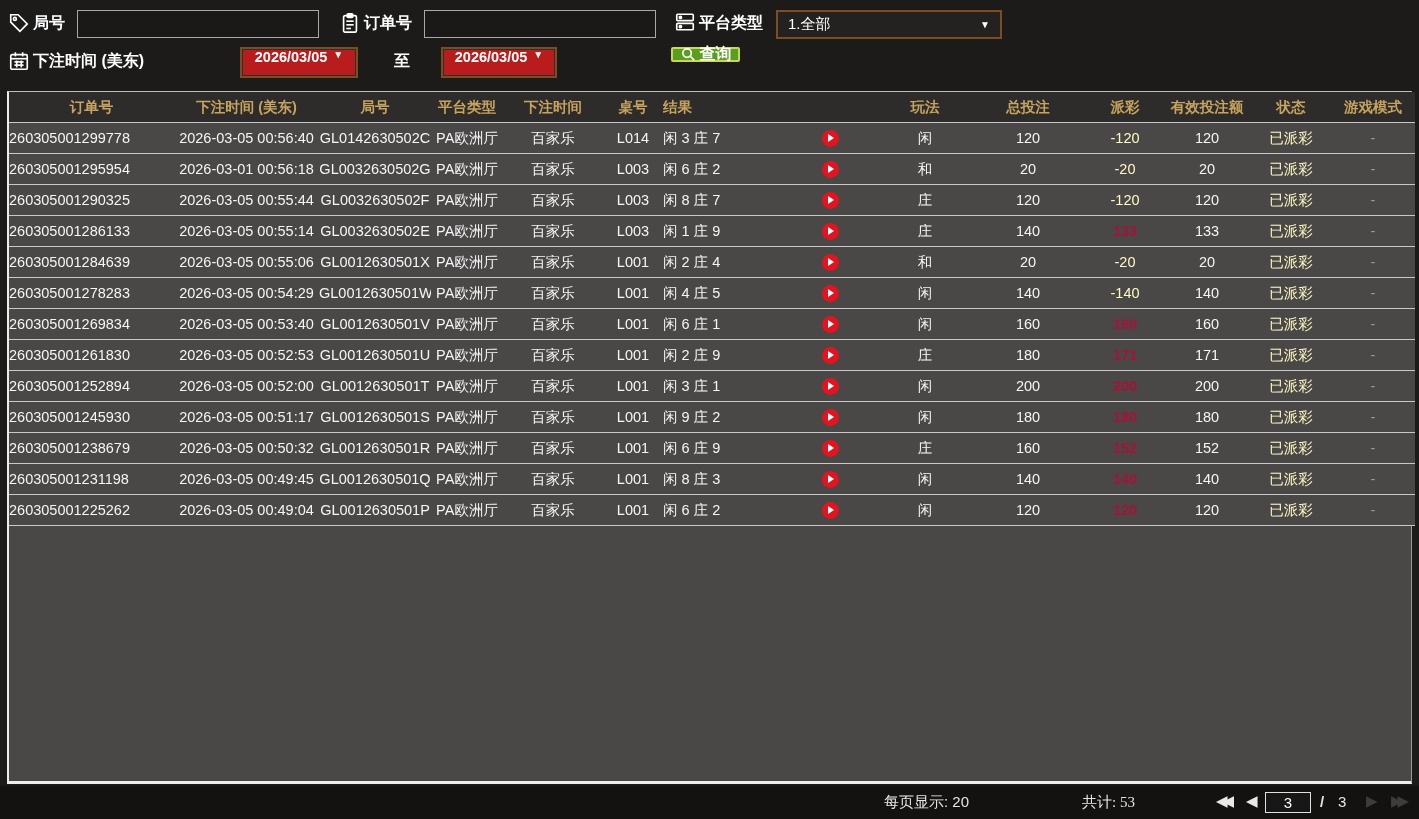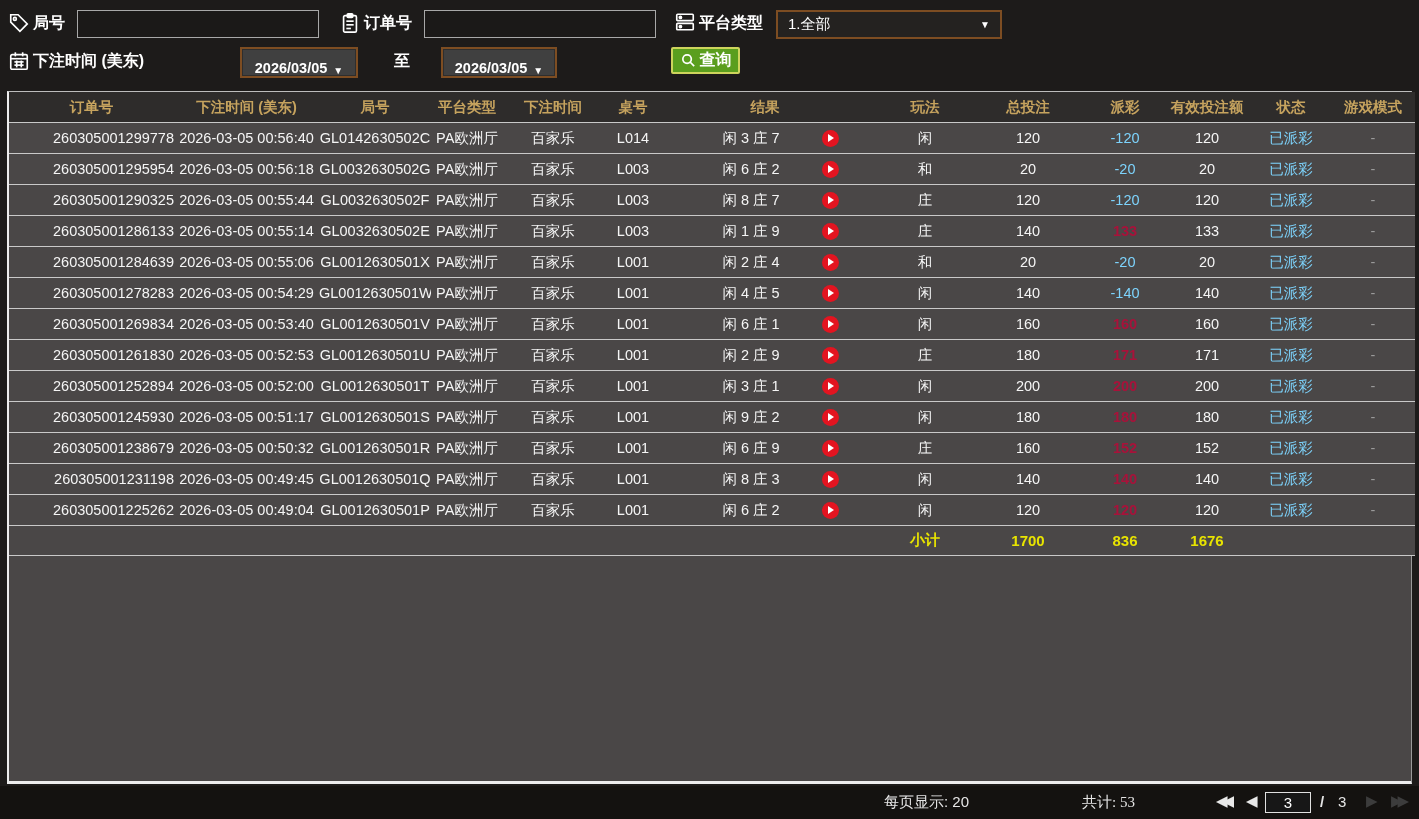--- a/index.html
+++ b/index.html
@@ -10,35 +10,35 @@
     color:#f2f2f2;
     position:relative;
   }
   .flt-label { position:absolute; font-size:16px; font-weight:bold; color:#fff; white-space:nowrap; }
   .flt-icon  { position:absolute; width:22px; height:22px; }
   .txt-input {
     position:absolute; height:28px; background:#1b1918;
     border:1px solid #a8a8a8; color:#eee; font-size:14px; padding:0 6px; outline:none;
   }
   .date-box {
-    position:absolute; height:31px; background:#404040;
+    position:absolute; height:31px; background:#b91c1c;
     border:2px solid #7d4d22; color:#fff; font-weight:bold; font-size:14.5px;
-    display:flex; align-items:flex-end; justify-content:center; gap:6px; cursor:pointer;
+    display:flex; align-items:flex-start; justify-content:center; gap:6px; cursor:pointer;
     box-shadow:inset 0 0 0 1px #2e2e2e;
   }
   .date-box .arr { font-size:10px; color:#fff; }
   .dd-box {
     position:absolute; height:29px; background:#242220;
     border:2px solid #7d4d22; color:#fff; font-size:15px;
     display:flex; align-items:center; padding:0 10px; cursor:pointer;
   }
   .dd-box .dd-val { flex:1; text-align:left; }
   .dd-box .arr { font-size:10px; color:#fff; }
   .query-btn {
-    position:absolute; left:671px; top:47px; width:69px; height:27px;
+    position:absolute; left:671px; top:47px; width:69px; height:15px;
     background:#5a9e1e; border:2px solid #cdd45c; border-radius:2px;
     color:#fff; font-size:16px; font-weight:bold;
     display:flex; align-items:center; justify-content:center; gap:3px; cursor:pointer;
   }
   
   .table-wrap {
     position:absolute; left:7px; top:91px; width:1405px; height:693px;
     background:#4a4747;
     border-top:1px solid #bdbdbd; border-right:1px solid #9a9a9a;
     border-left:2px solid #ededed; border-bottom:3px solid #ededed;
@@ -46,27 +46,27 @@
   table { width:100%; border-collapse:collapse; table-layout:fixed; }
   th, td {
     height:30px; text-align:center; font-size:14.5px; color:#f5f5f5;
     white-space:nowrap; overflow:hidden; padding:0;
   }
   thead th {
     background:#2e2c2b; color:#c6a35e; font-weight:bold;
     border-bottom:1px solid #c9c9c9;
   }
   tbody tr { background:#4a4747; border-bottom:1px solid #c9c9c9; }
-  td.cell-left { text-align:right; padding-left:13px; }
-  td.c-green, .c-green { color:#7dd3fc; }
+  td.cell-left { text-align:left; }
+  td.c-green, .c-green { color:#fef9c3; }
   td.c-red { color:#a8123a; font-weight:bold; }
   td.c-dim { color:#9a9a9a; }
   tr.sum-row td { color:#e8e400; font-weight:bold; font-size:15px; }
   .res-wrap { display:flex; align-items:center; height:30px; }
-  .res-t { flex:1.15; text-align:right; }
+  .res-t { flex:1.15; text-align:left; }
   .res-i { flex:1; display:flex; align-items:center; justify-content:center; }
   .play-btn {
     width:17px; height:17px; border-radius:50%; background:#e31420;
     display:flex; align-items:center; justify-content:center; cursor:pointer;
   }
   .play-tri {
     width:0; height:0; margin-left:2px;
     border-left:6px solid #fff; border-top:4px solid transparent; border-bottom:4px solid transparent;
   }
   
@@ -219,21 +219,21 @@
           </td>
           <td>闲</td>
           <td>120</td>
           <td class="c-green">-120</td>
           <td>120</td>
           <td class="c-green">已派彩</td>
           <td class="c-dim">-</td>
         </tr>
         <tr>
           <td class="cell-left">260305001295954</td>
-          <td>2026-03-05 00:56:18</td>
+          <td>2026-03-01 00:56:18</td>
           <td>GL0032630502G</td>
           <td>PA欧洲厅</td>
           <td>百家乐</td>
           <td>L003</td>
           <td>
             <div class="res-wrap">
               <span class="res-t">闲 6 庄 2</span>
               <span class="res-i">
                 <span class="play-btn">
                   <span class="play-tri"></span>
@@ -504,35 +504,20 @@
                 </span>
               </span>
             </div>
           </td>
           <td>闲</td>
           <td>120</td>
           <td class="c-red">120</td>
           <td>120</td>
           <td class="c-green">已派彩</td>
           <td class="c-dim">-</td>
-        </tr>
-        <tr class="sum-row">
-          <td></td>
-          <td></td>
-          <td></td>
-          <td></td>
-          <td></td>
-          <td></td>
-          <td></td>
-          <td>小计</td>
-          <td>1700</td>
-          <td>836</td>
-          <td>1676</td>
-          <td></td>
-          <td></td>
         </tr>
       </tbody>
   </table>
 </div>
 
 <div class="footer">
   <span class="f-item" style="left:884px;">每页显示: 20</span>
   <span class="f-item" style="left:1082px;font-family:Liberation Serif, serif;">共计: 53</span>
 
   <span class="pg-btn pg-on" style="left:1216px;">◀◀</span>

